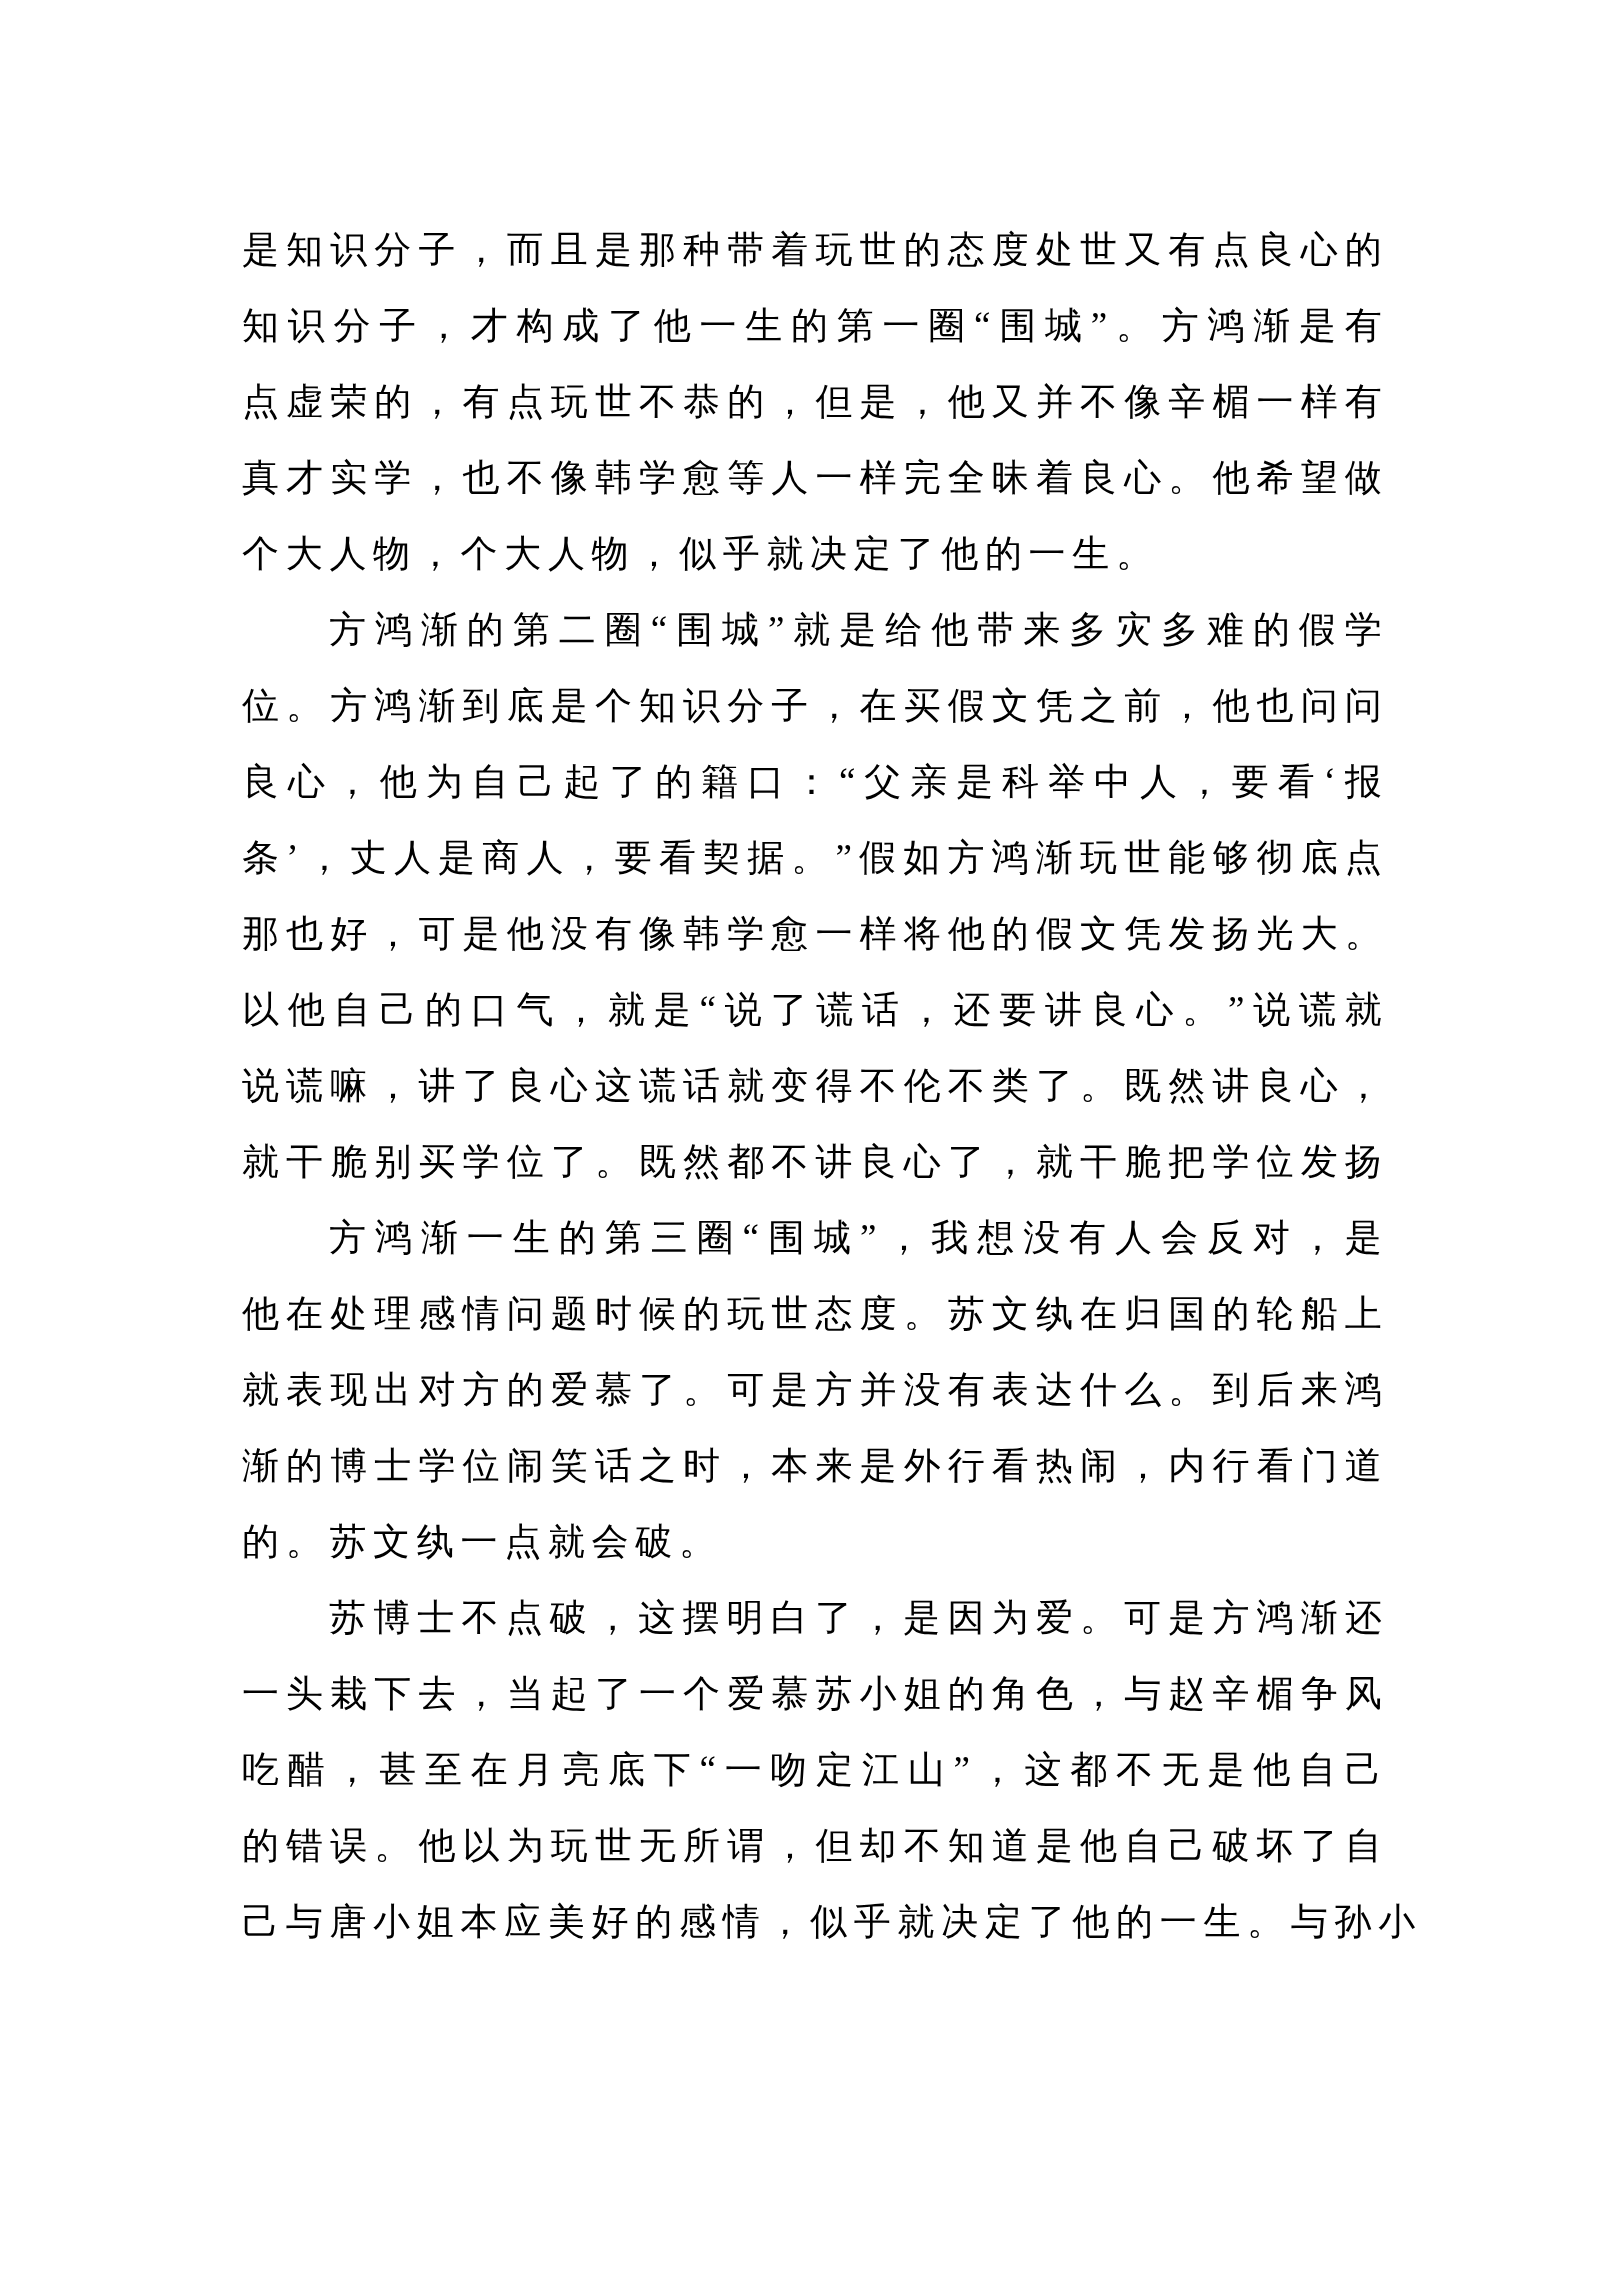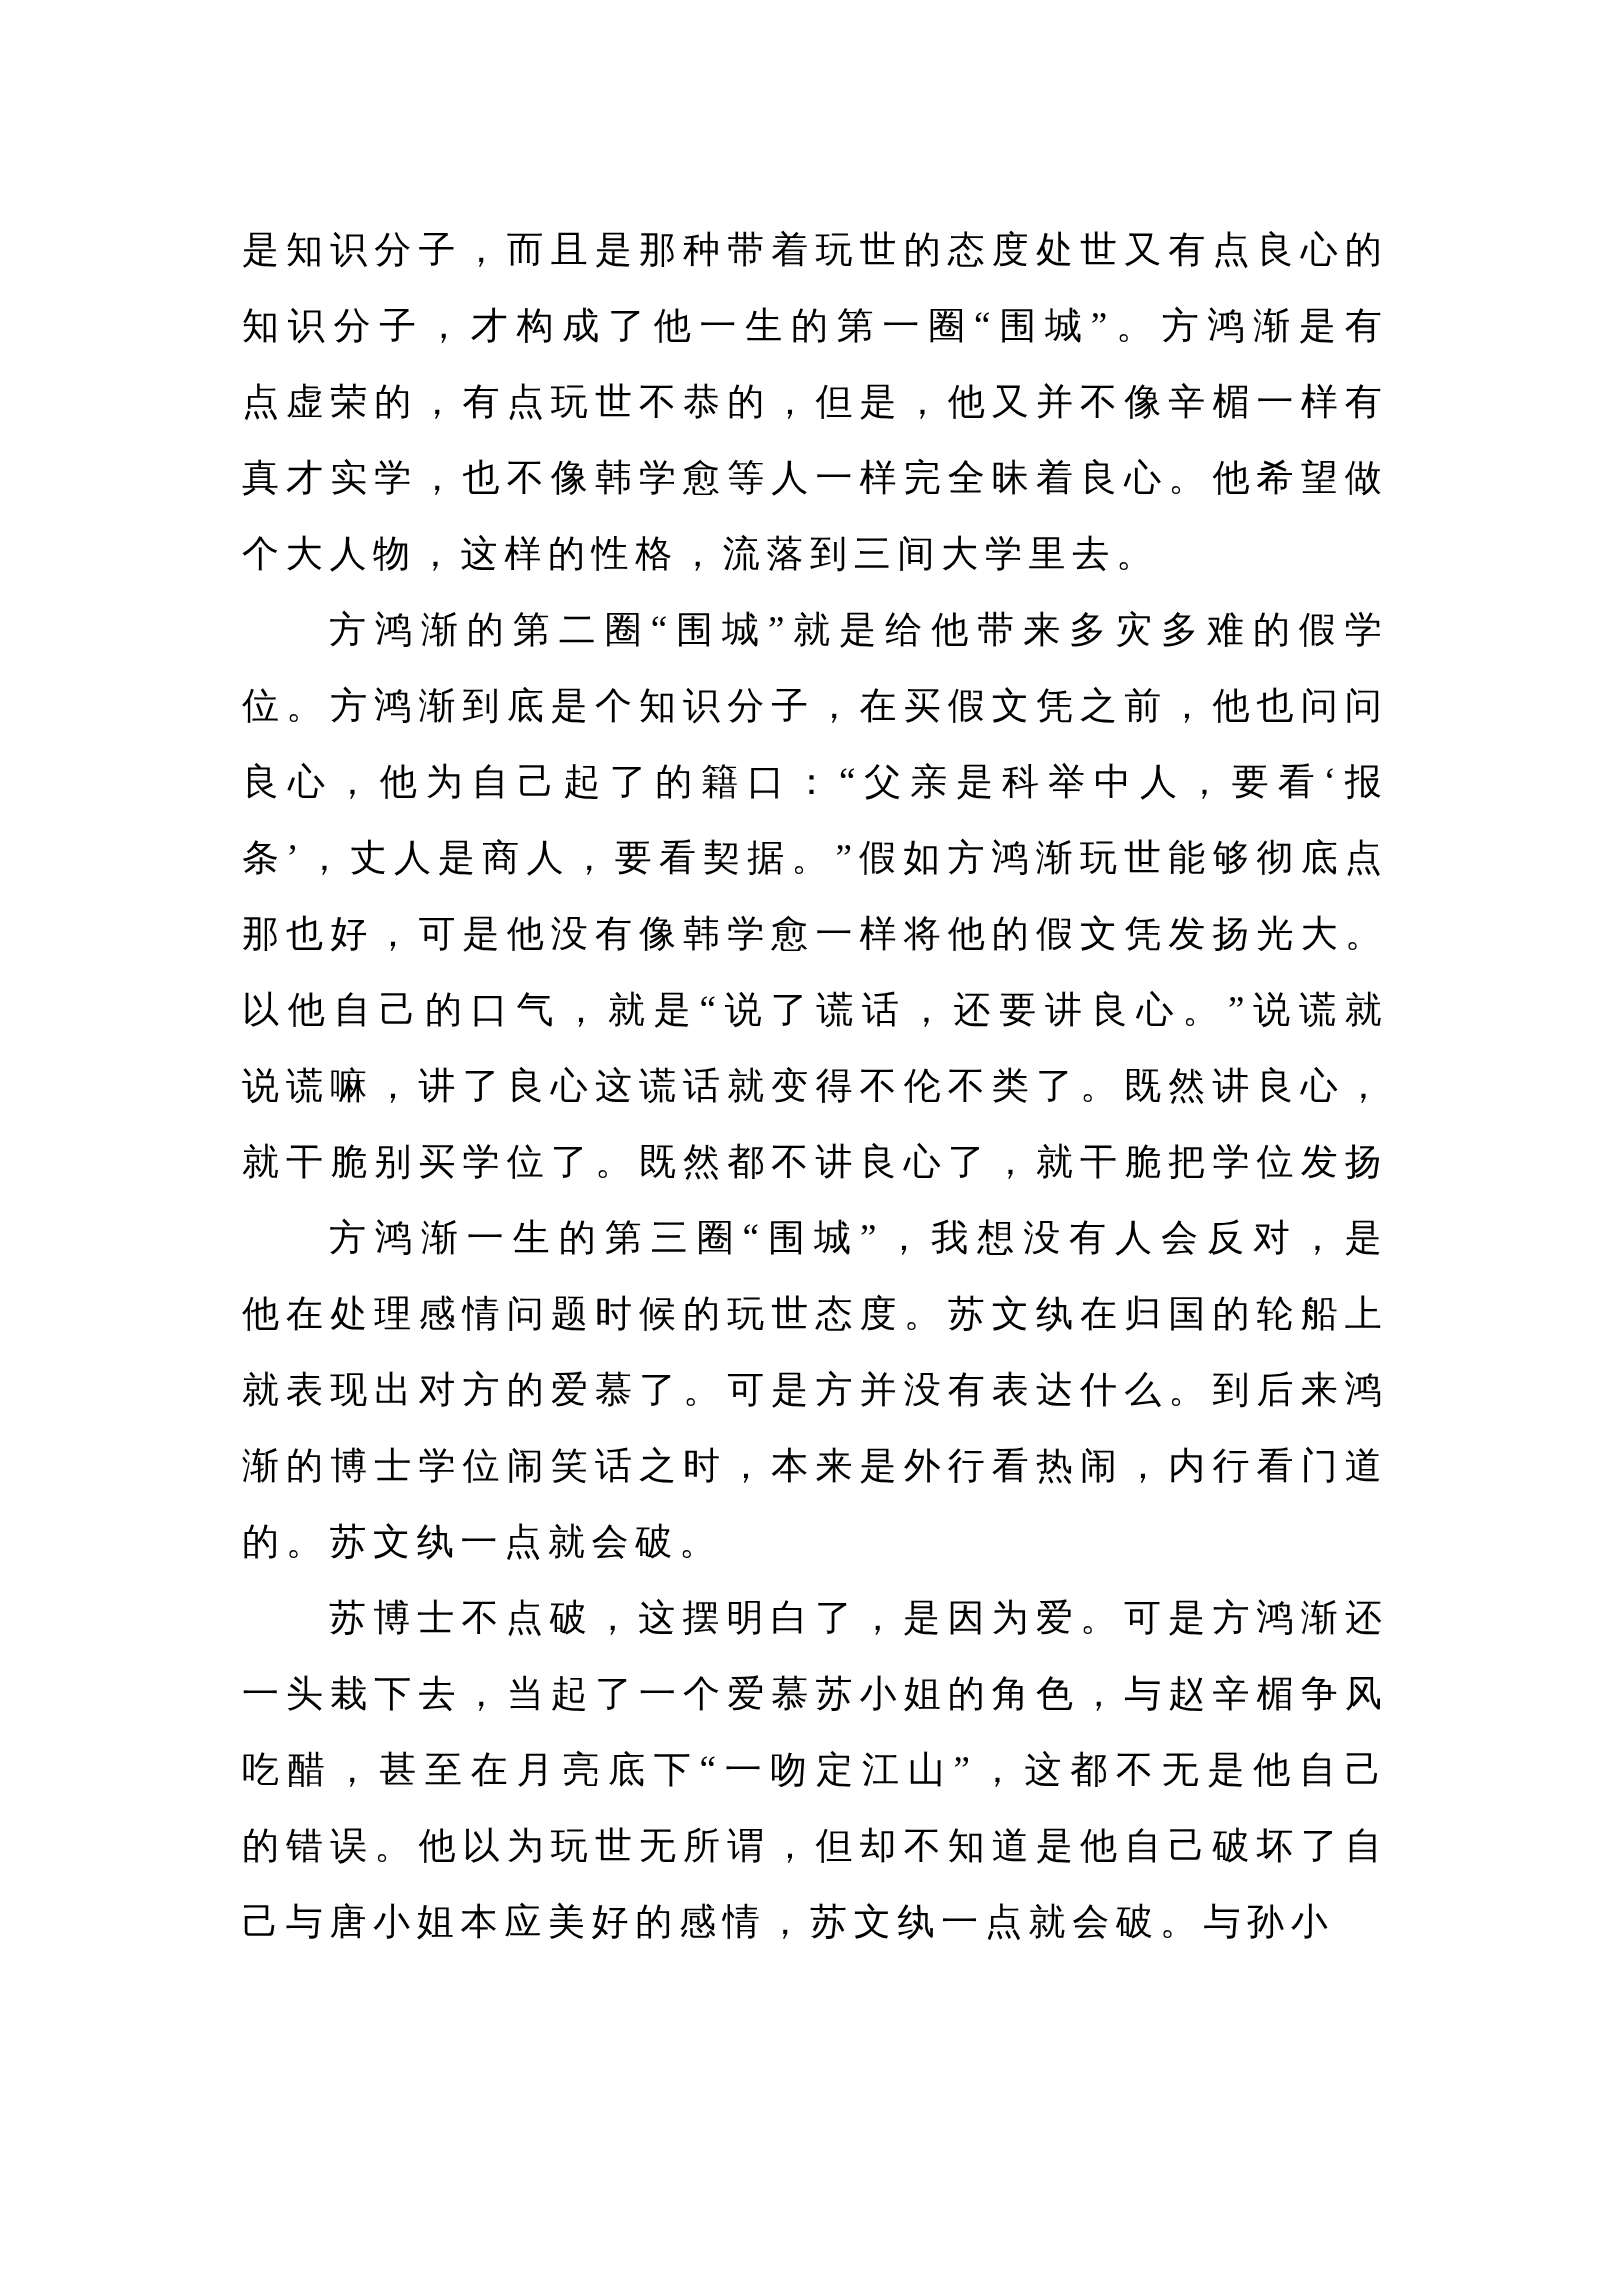--- a/index.html
+++ b/index.html
@@ -159,21 +159,21 @@
           <span>昧</span>
           <span>着</span>
           <span>良</span>
           <span>心</span>
           <span>。</span>
           <span>他</span>
           <span>希</span>
           <span>望</span>
           <span>做</span>
         </div>
-        <div class="line">个大人物，这样的性格，流落到三间大学里去。</div>
+        <div class="line">个大人物，个大人物，似乎就决定了他的一生。</div>
       </div>
       <div>
         <div class="line fill indent">
           <span>方</span>
           <span>鸿</span>
           <span>渐</span>
           <span>的</span>
           <span>第</span>
           <span>二</span>
           <span>圈</span>
@@ -610,17 +610,17 @@
           <span>道</span>
           <span>是</span>
           <span>他</span>
           <span>自</span>
           <span>己</span>
           <span>破</span>
           <span>坏</span>
           <span>了</span>
           <span>自</span>
         </div>
-        <div class="line">己与唐小姐本应美好的感情，苏文纨一点就会破。与孙小</div>
+        <div class="line">己与唐小姐本应美好的感情，似乎就决定了他的一生。与孙小</div>
       </div>
     </div>
 </div>
 
 
 </body></html>

